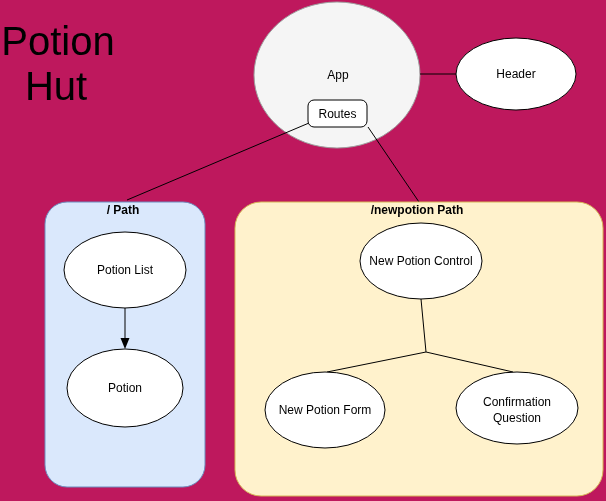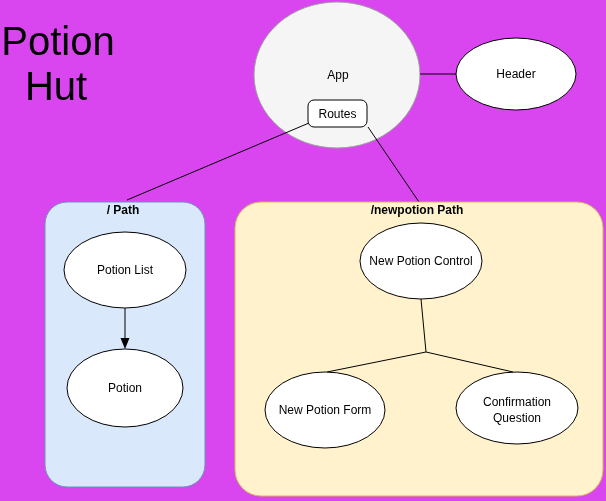--- a/index.html
+++ b/index.html
@@ -4,21 +4,21 @@
 <style>
   html, body {
     margin: 0;
     padding: 0;
     background: #ffffff;
   }
   .canvas-wrap {
     position: relative;
     width: 606px;
     height: 501px;
-    background: #d946ef;
+    background: #be185d;
     overflow: hidden;
   }
   svg text {
     font-family: "Liberation Sans", sans-serif;
     fill: #000000;
   }
   text.node-label {
     font-size: 12px;
     text-anchor: middle;
   }

